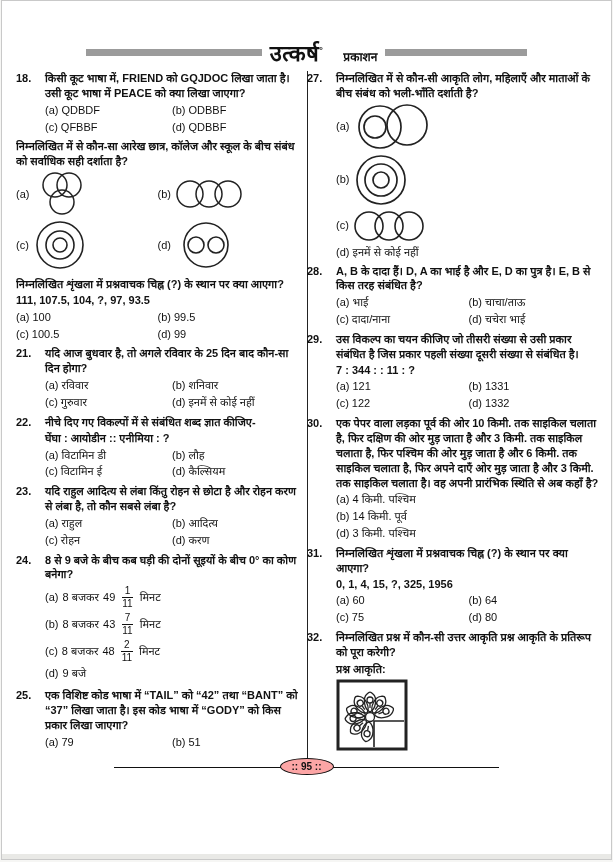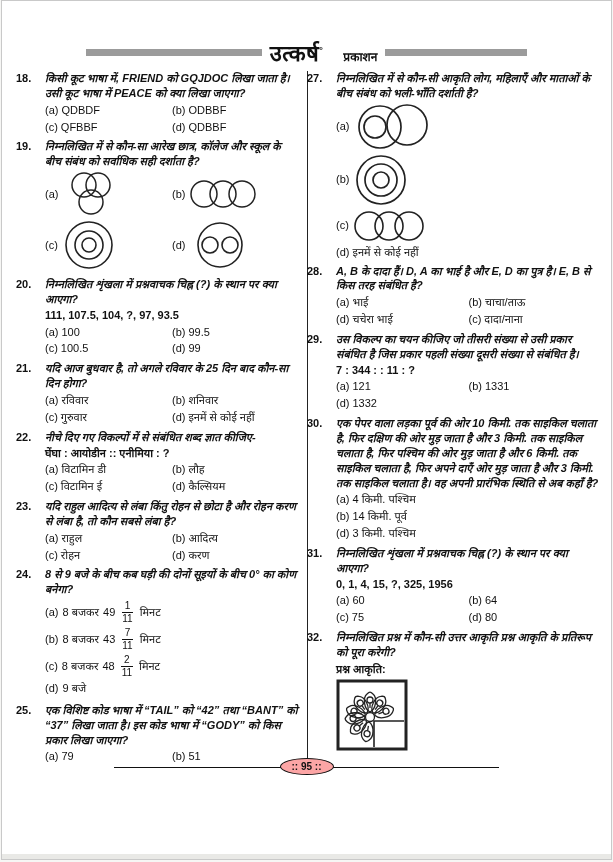--- a/index.html
+++ b/index.html
@@ -24,21 +24,21 @@
   .columns { position:absolute; top:70px; left:14px; width:585px; height:696px;
              display:flex; overflow:hidden; font-size:11px; line-height:1.35; }
   .col-left  { width:291px; padding-right:8px; }
   .col-right { width:294px; }
   .divider { position:absolute; left:305px; top:70px; width:1px; height:692px; background:#222; }
 
   
   .q { display:flex; margin-bottom:4px; }
   .qnum { width:29px; flex:none; font-weight:700; }
   .qbody { flex:1; min-width:0; }
-  .qtext { font-weight:700;font-style:italic; }
+  .qtext { font-weight:700; }
   .series { font-weight:700; margin:1px 0; }
   .opts { display:flex; flex-wrap:wrap; margin-top:1px; }
   .opt { width:50%; padding:1px 0; }
   .opt-full { width:100%; }
   .opt .lbl { margin-right:3px; }
 
   
   svg { display:block; }
   .figrow { display:flex; align-items:center; margin:2px 0; }
   .figcell { width:50%; display:flex; align-items:center; gap:5px; }
@@ -102,21 +102,20 @@
           <div class="opts">
             <div class="opt"><span class="lbl">(a)</span><span>QDBDF</span></div>
             <div class="opt"><span class="lbl">(b)</span><span>ODBBF</span></div>
             <div class="opt"><span class="lbl">(c)</span><span>QFBBF</span></div>
             <div class="opt"><span class="lbl">(d)</span><span>QDBBF</span></div>
           </div>
         </div>
       </div>
 
       <div class="q">
-        <div class="qnum">19.</div>
         <div class="qbody">
           <div class="qtext">निम्नलिखित में से कौन-सा आरेख छात्र, कॉलेज और स्कूल के बीच संबंध को सर्वाधिक सही दर्शाता है?</div>
           <div class="figrow">
             <div class="figcell">
               <span class="fig-lbl">(a)</span>
               <svg width="56" height="46" viewBox="0 0 56 46" fill="none" stroke="#222" stroke-width="1.5">
                 <circle cx="21" cy="14" r="12"></circle>
                   <circle cx="35" cy="14" r="12"></circle>
                   <circle cx="28" cy="31" r="12"></circle>
               </svg>
@@ -145,21 +144,20 @@
                 <circle cx="30" cy="24" r="22"></circle>
                   <circle cx="20" cy="24" r="8"></circle>
                   <circle cx="40" cy="24" r="8"></circle>
               </svg>
             </div>
           </div>
         </div>
       </div>
 
       <div class="q">
-        <div class="qnum">20.</div>
         <div class="qbody">
           <div class="qtext">निम्नलिखित शृंखला में प्रश्नवाचक चिह्न (?) के स्थान पर क्या आएगा?</div>
           <div class="series">111, 107.5, 104, ?, 97, 93.5</div>
           <div class="opts">
             <div class="opt"><span class="lbl">(a)</span><span>100</span></div>
             <div class="opt"><span class="lbl">(b)</span><span>99.5</span></div>
             <div class="opt"><span class="lbl">(c)</span><span>100.5</span></div>
             <div class="opt"><span class="lbl">(d)</span><span>99</span></div>
           </div>
         </div>
@@ -295,34 +293,35 @@
         </div>
       </div>
 
       <div class="q">
         <div class="qnum">28.</div>
         <div class="qbody">
           <div class="qtext">A, B के दादा हैं। D, A का भाई है और E, D का पुत्र है। E, B से किस तरह संबंधित है?</div>
           <div class="opts">
             <div class="opt"><span class="lbl">(a)</span><span>भाई</span></div>
             <div class="opt"><span class="lbl">(b)</span><span>चाचा/ताऊ</span></div>
+            <div class="opt"><span class="lbl">(c)</span><span>दादा/नाना</span></div>
             <div class="opt"><span class="lbl">(d)</span><span>चचेरा भाई</span></div>
-            <div class="opt"><span class="lbl">(c)</span><span>दादा/नाना</span></div>
           </div>
         </div>
       </div>
 
       <div class="q">
         <div class="qnum">29.</div>
         <div class="qbody">
           <div class="qtext">उस विकल्प का चयन कीजिए जो तीसरी संख्या से उसी प्रकार संबंधित है जिस प्रकार पहली संख्या दूसरी संख्या से संबंधित है।</div>
           <div class="series">7 : 344 : : 11 : ?</div>
           <div class="opts">
             <div class="opt"><span class="lbl">(a)</span><span>121</span></div>
             <div class="opt"><span class="lbl">(b)</span><span>1331</span></div>
+            <div class="opt"><span class="lbl">(c)</span><span>122</span></div>
             <div class="opt"><span class="lbl">(d)</span><span>1332</span></div>
           </div>
         </div>
       </div>
 
       <div class="q">
         <div class="qnum">30.</div>
         <div class="qbody">
           <div class="qtext">एक पेपर वाला लड़का पूर्व की ओर 10 किमी. तक साइकिल चलाता है, फिर दक्षिण की ओर मुड़ जाता है और 3 किमी. तक साइकिल चलाता है, फिर पश्चिम की ओर मुड़ जाता है और 6 किमी. तक साइकिल चलाता है, फिर अपने दाएँ ओर मुड़ जाता है और 3 किमी. तक साइकिल चलाता है। वह अपनी प्रारंभिक स्थिति से अब कहाँ है?</div>
           <div class="opts">

